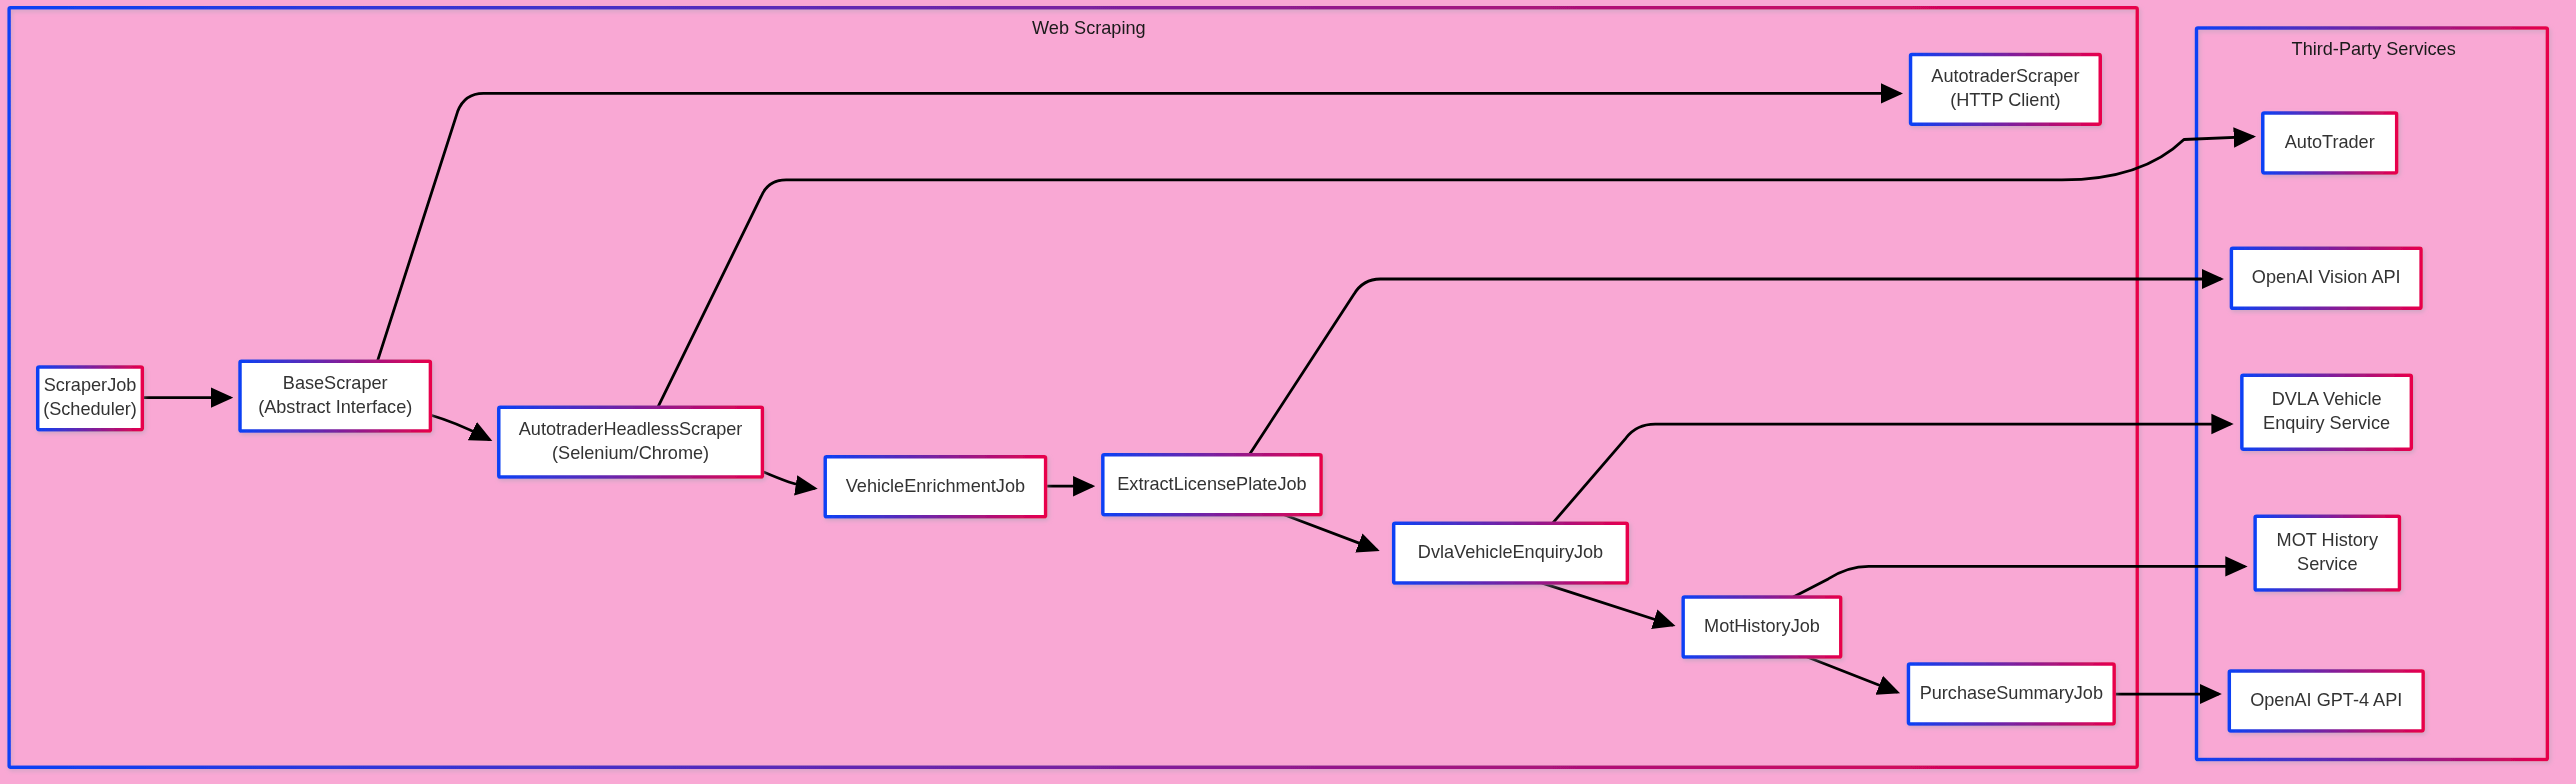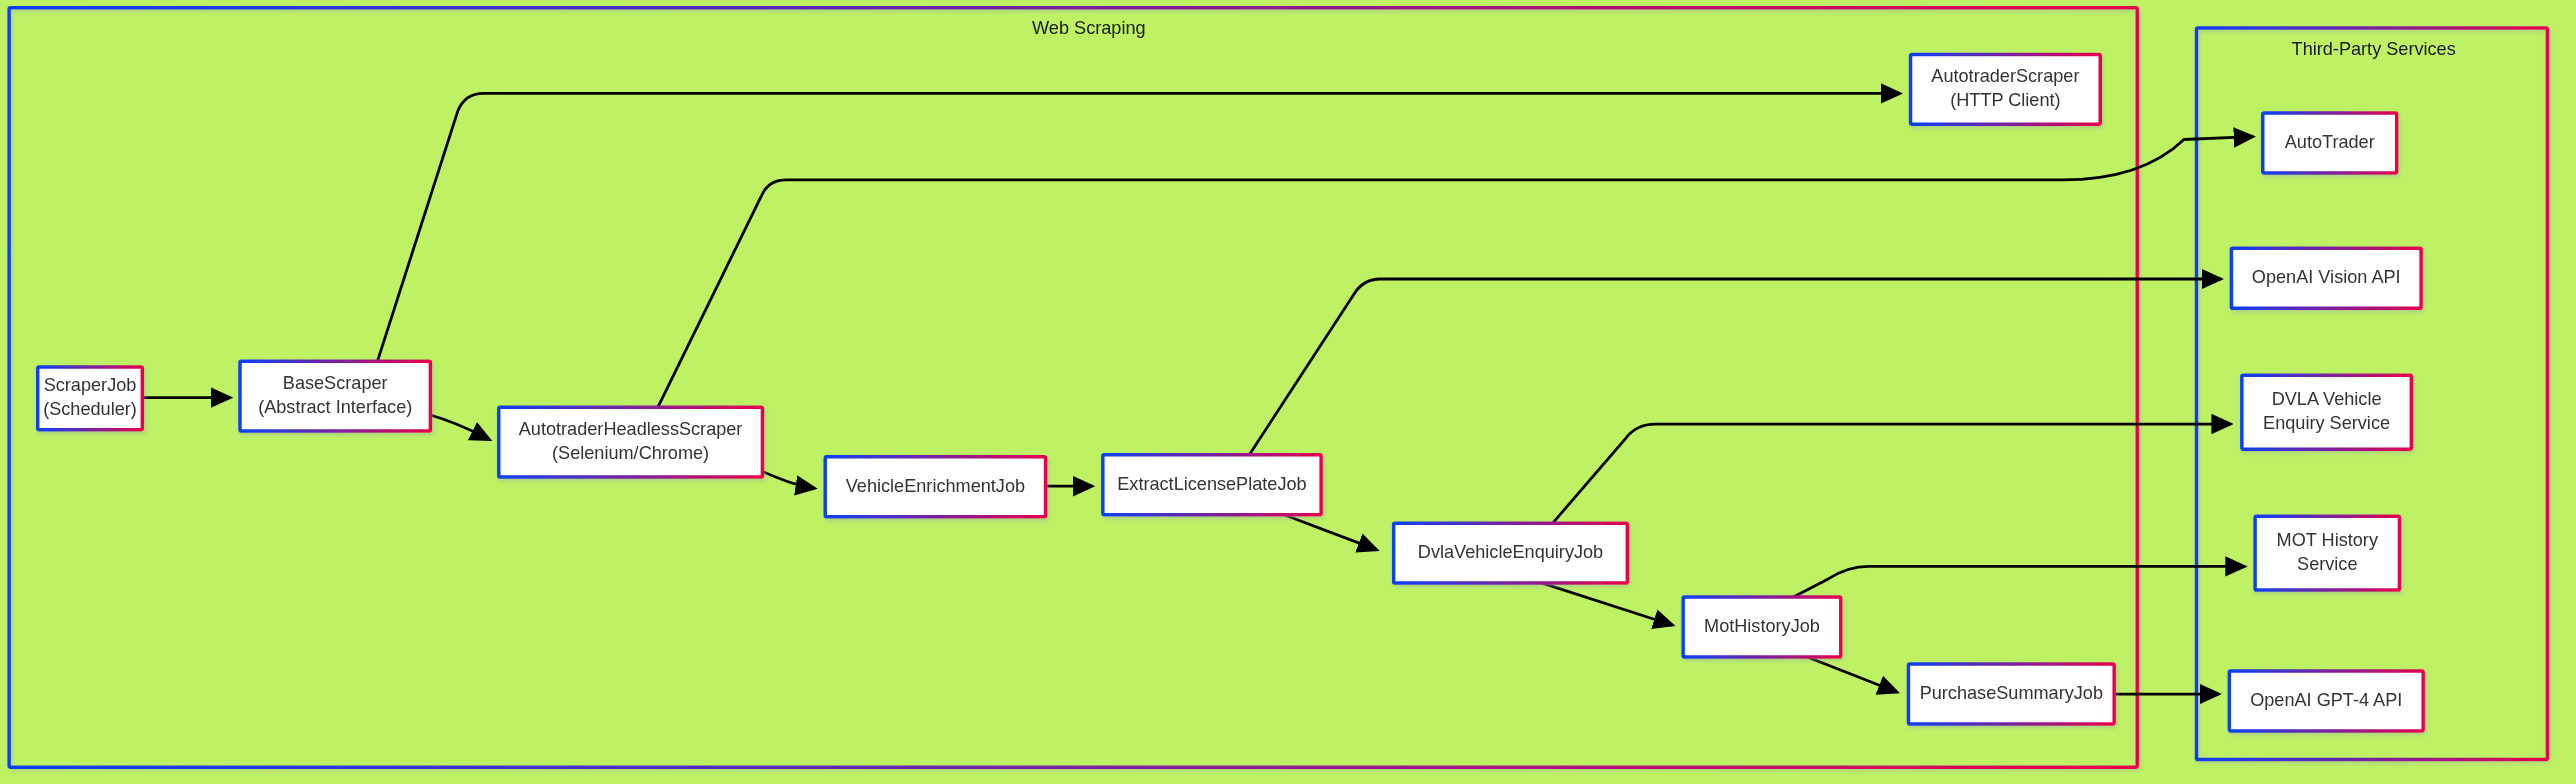--- a/index.html
+++ b/index.html
@@ -1,17 +1,17 @@
 <!DOCTYPE html>
 <html style="font-size:11px"><head>
 <meta charset="utf-8">
 <style>
   html,body{margin:0;padding:0;background:#fff;}
   body{font-family:"Liberation Sans",sans-serif;}
-  #stage{position:relative;width:2576px;height:784px;background:#bef264;overflow:hidden;}
+  #stage{position:relative;width:2576px;height:784px;background:#f9a8d4;overflow:hidden;}
   svg#canvas{position:absolute;left:0;top:0;width:2576px;height:784px;}
   .ctitle{font-family:"Liberation Sans",sans-serif;font-size:26px;fill:#1a1a1a;text-anchor:middle;dominant-baseline:middle;}
   .nlabel{font-family:"Liberation Sans",sans-serif;font-size:26px;fill:#333333;text-anchor:middle;dominant-baseline:middle;}
   .edge{fill:none;stroke:#000000;stroke-width:4;}
   .edgehead{fill:#000000;stroke:none;}
   .clusterRect{fill:none;stroke-width:5;}
   .nodeRect{fill:#ffffff;stroke-width:5;}
 </style>
 </head>
 <body>

